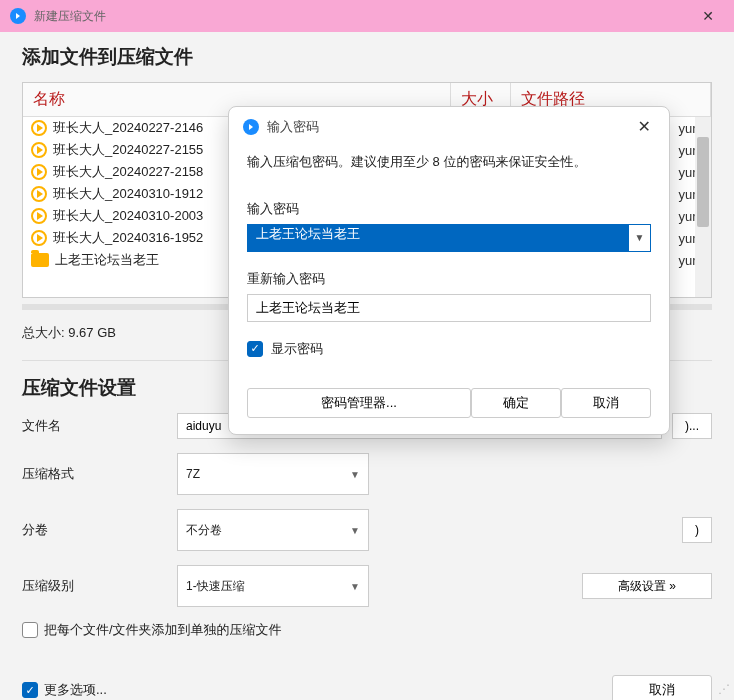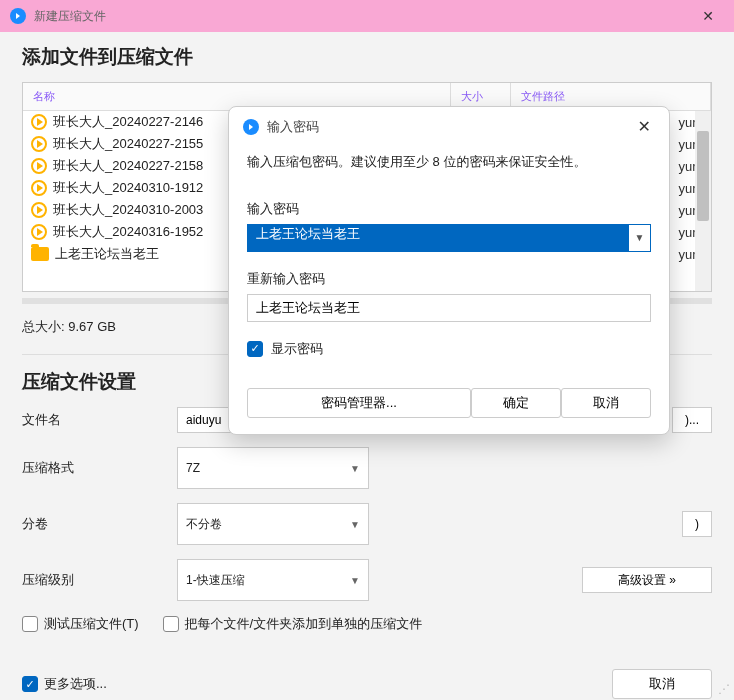--- a/index.html
+++ b/index.html
@@ -9,21 +9,21 @@
     .titlebar-icon { width: 16px; height: 16px; border-radius: 50%; background: #1a8cff; display: flex; align-items: center; justify-content: center; color: white; font-size: 10px; margin-right: 8px; }
     .titlebar-icon svg { width: 10px; height: 10px; fill: white; }
     .titlebar-title { color: #666; font-size: 12px; flex: 1; }
     .close-btn { color: #333; font-size: 14px; padding: 4px 10px; cursor: pointer; }
     
     .main { padding: 12px 22px; }
     .section-title { font-size: 19px; font-weight: 700; margin-bottom: 12px; }
     
     .file-table { border: 1px solid #ccc; background: white; }
     .file-header { display: flex; border-bottom: 1px solid #ddd; background: #fafafa; }
-    .file-header-cell { padding: 6px 10px; border-right: 1px solid #ddd; font-size: 11px; color: #8b5cf6; }
+    .file-header-cell { padding: 6px 10px; border-right: 1px solid #ddd; font-size: 16px; color: #b91c1c; }
     .file-header-name { flex: 1; }
     .file-header-size { width: 60px; }
     .file-header-path { width: 200px; }
     
     .file-body { height: 180px; overflow-y: auto; position: relative; }
     .file-row { display: flex; align-items: center; padding: 2px 8px; }
     .file-icon-play { width: 16px; height: 16px; border-radius: 50%; border: 2px solid #ffb300; display: flex; align-items: center; justify-content: center; margin-right: 6px; }
     .file-icon-play::after { content: ''; border-left: 6px solid #ffb300; border-top: 4px solid transparent; border-bottom: 4px solid transparent; margin-left: 2px; }
     .file-icon-folder { width: 18px; height: 14px; background: #ffb300; border-radius: 2px; margin-right: 6px; position: relative; }
     .file-icon-folder::before { content: ''; position: absolute; top: -3px; left: 0; width: 8px; height: 3px; background: #ffb300; border-radius: 2px 2px 0 0; }
@@ -177,24 +177,20 @@
       <span>1-快速压缩</span>
       <span class="dropdown-chevron">▼</span>
     </div>
     <div style="flex:1"></div>
     <button class="btn-trailing" style="min-width:130px">高级设置 »</button>
   </div>
 
   <div class="checkbox-group">
     <div class="checkbox-row">
       <div class="checkbox"></div>
-      <span>测试压缩文件(T)</span>
-    </div>
-    <div class="checkbox-row">
-      <div class="checkbox"></div>
       <span>把每个文件/文件夹添加到单独的压缩文件</span>
     </div>
   </div>
 </div>
 
 <div class="footer">
   <div class="checkbox-row">
     <div class="checkbox checked">✓</div>
     <span>更多选项...</span>
   </div>

